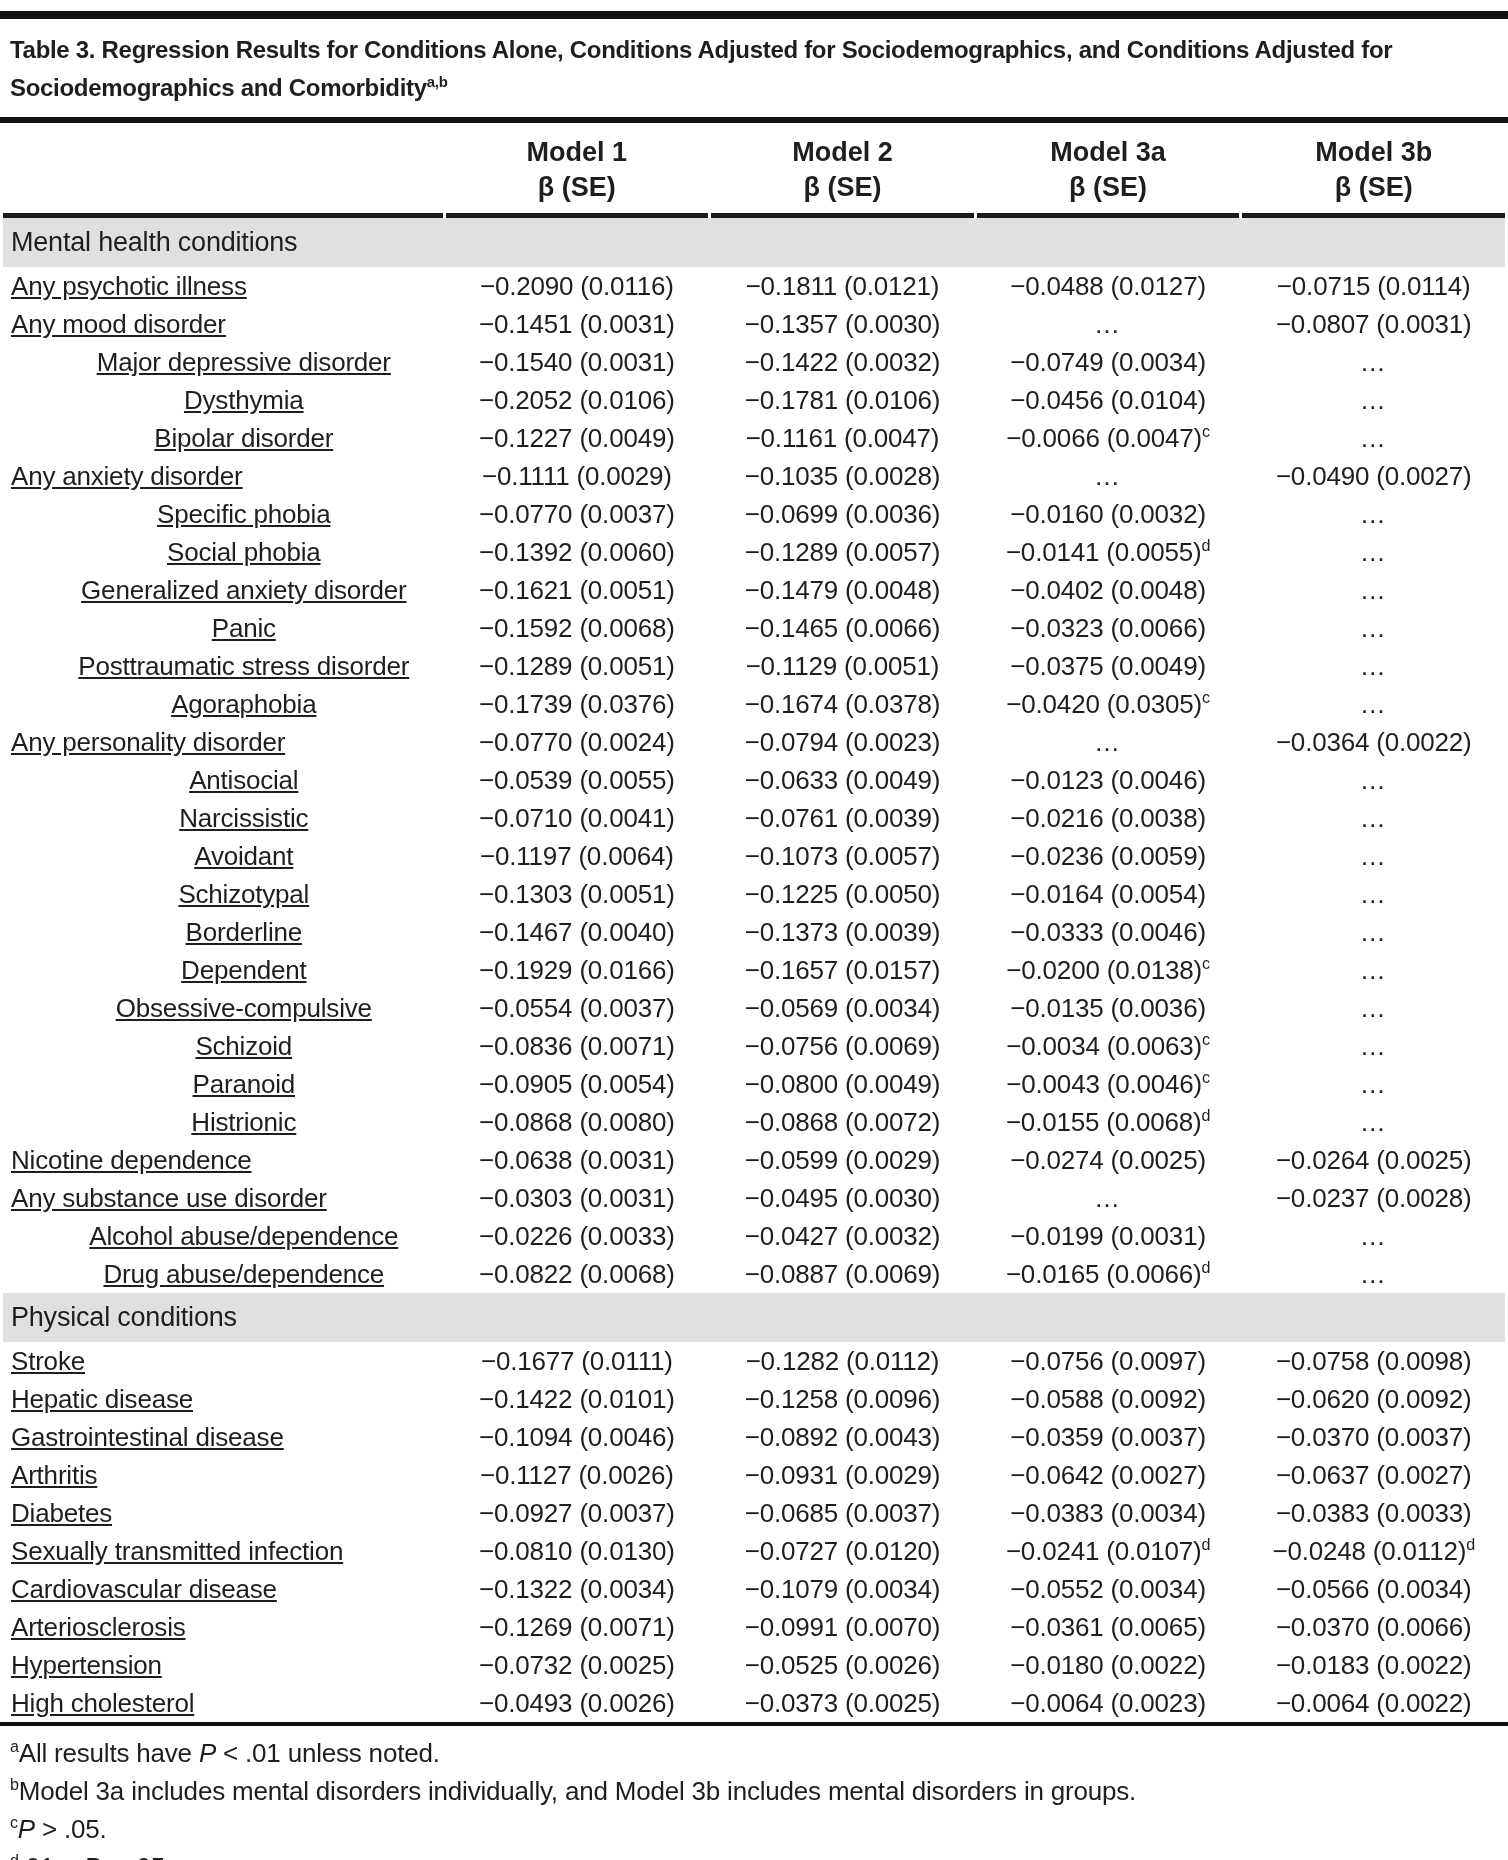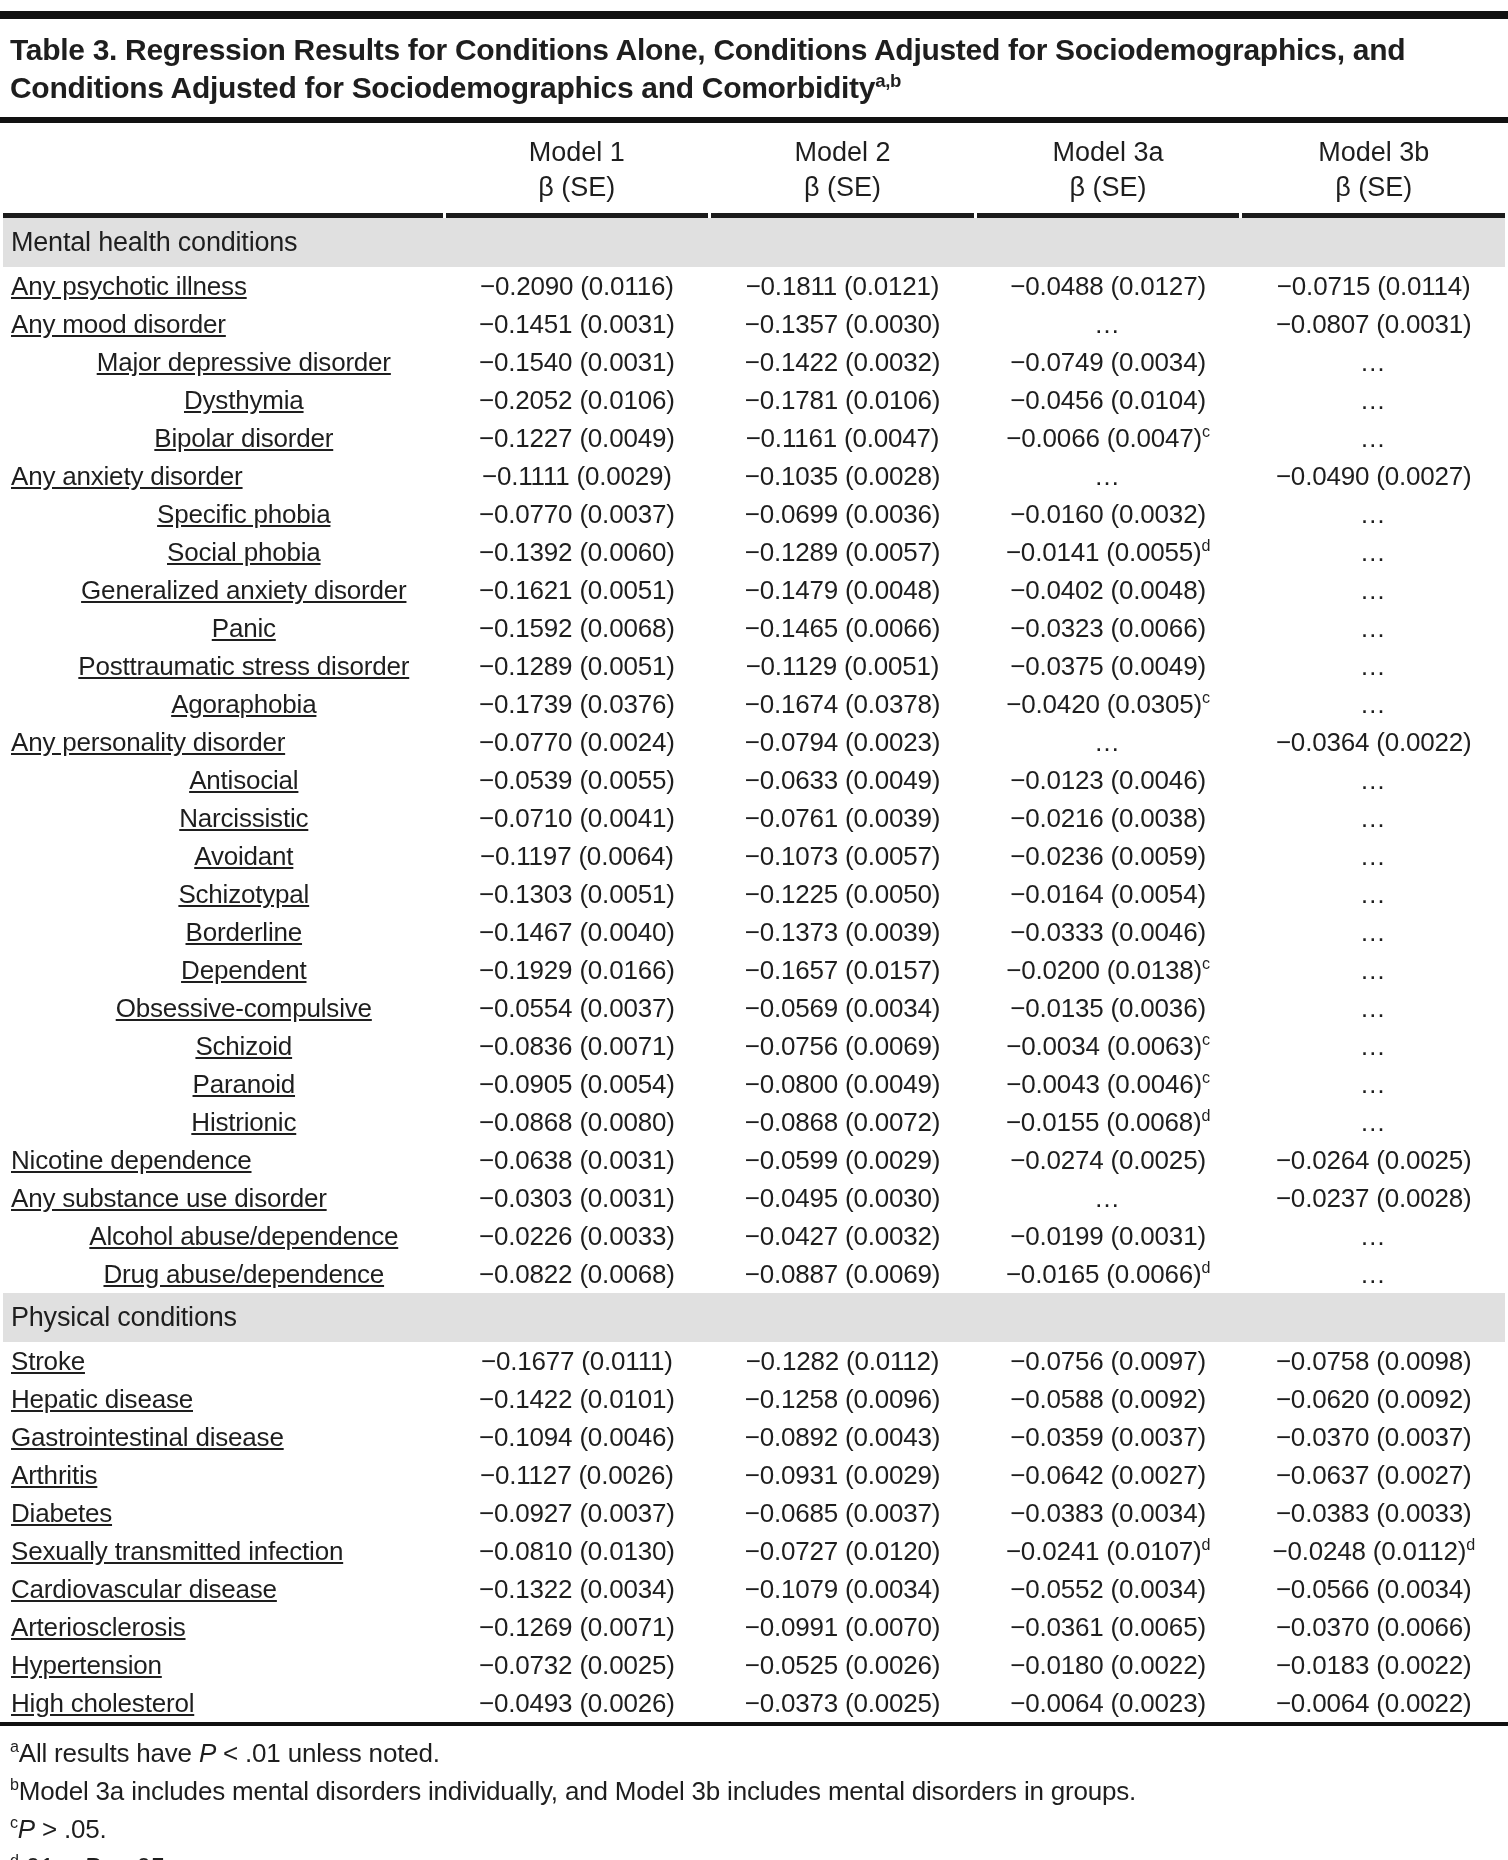--- a/index.html
+++ b/index.html
@@ -15,21 +15,21 @@
   .page {
     width: 1508px;
     box-sizing: border-box;
     padding-top: 11px;
   }
   .bar-top {
     height: 8px;
     background: #111111;
   }
   .table-title {
-    font-size: 30px;
+    font-size: 24px;
     font-weight: bold;
     line-height: 38px;
     letter-spacing: -0.3px;
     margin: 12px 40px 10px 10px;
     max-width: 1448px;
   }
   .table-title sup {
     font-size: 62%;
     line-height: 0;
   }
@@ -38,21 +38,21 @@
     background: #111111;
   }
   table.data-table {
     width: 100%;
     border-collapse: separate;
     border-spacing: 3px 0;
     border-bottom: 4px solid #111111;
     table-layout: fixed;
   }
   thead th {
-    font-weight: normal;
+    font-weight: bold;
     font-size: 27px;
     line-height: 35px;
     text-align: center;
     vertical-align: bottom;
     padding: 12px 0 8px 0;
     border-bottom: 5px solid #1b1b1b;
   }
   thead th.rowhead {
     text-align: left;
   }

